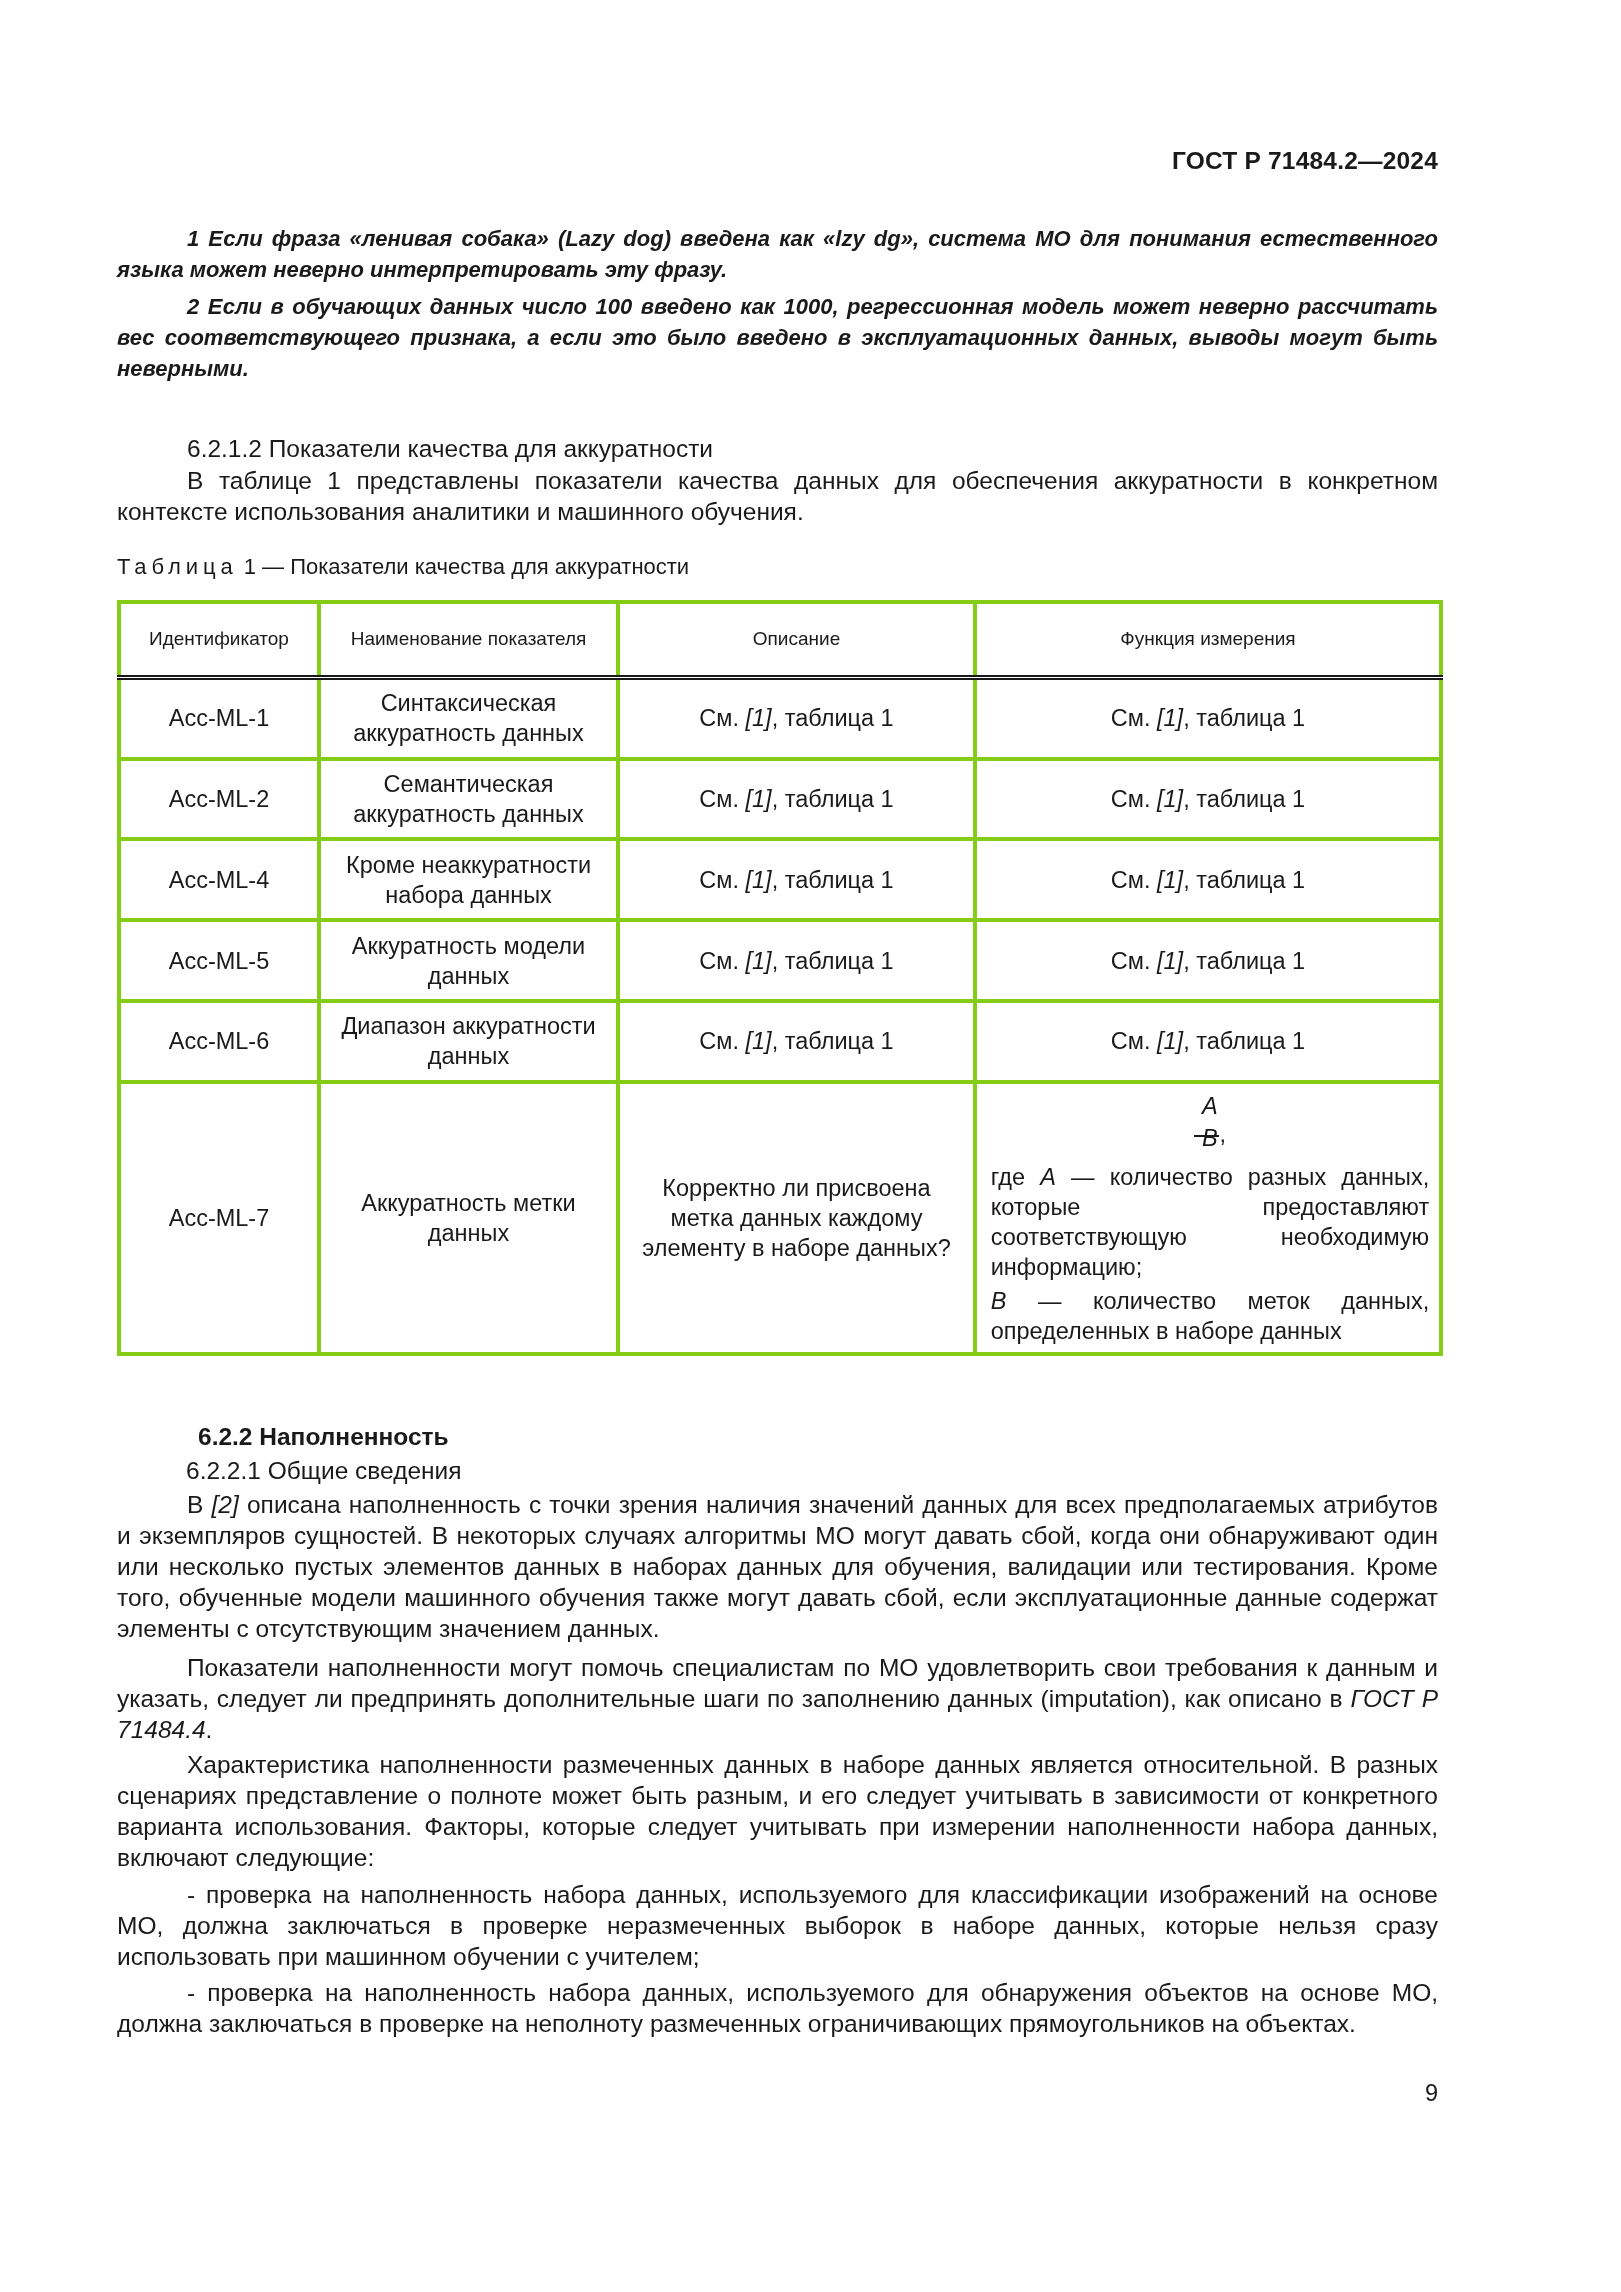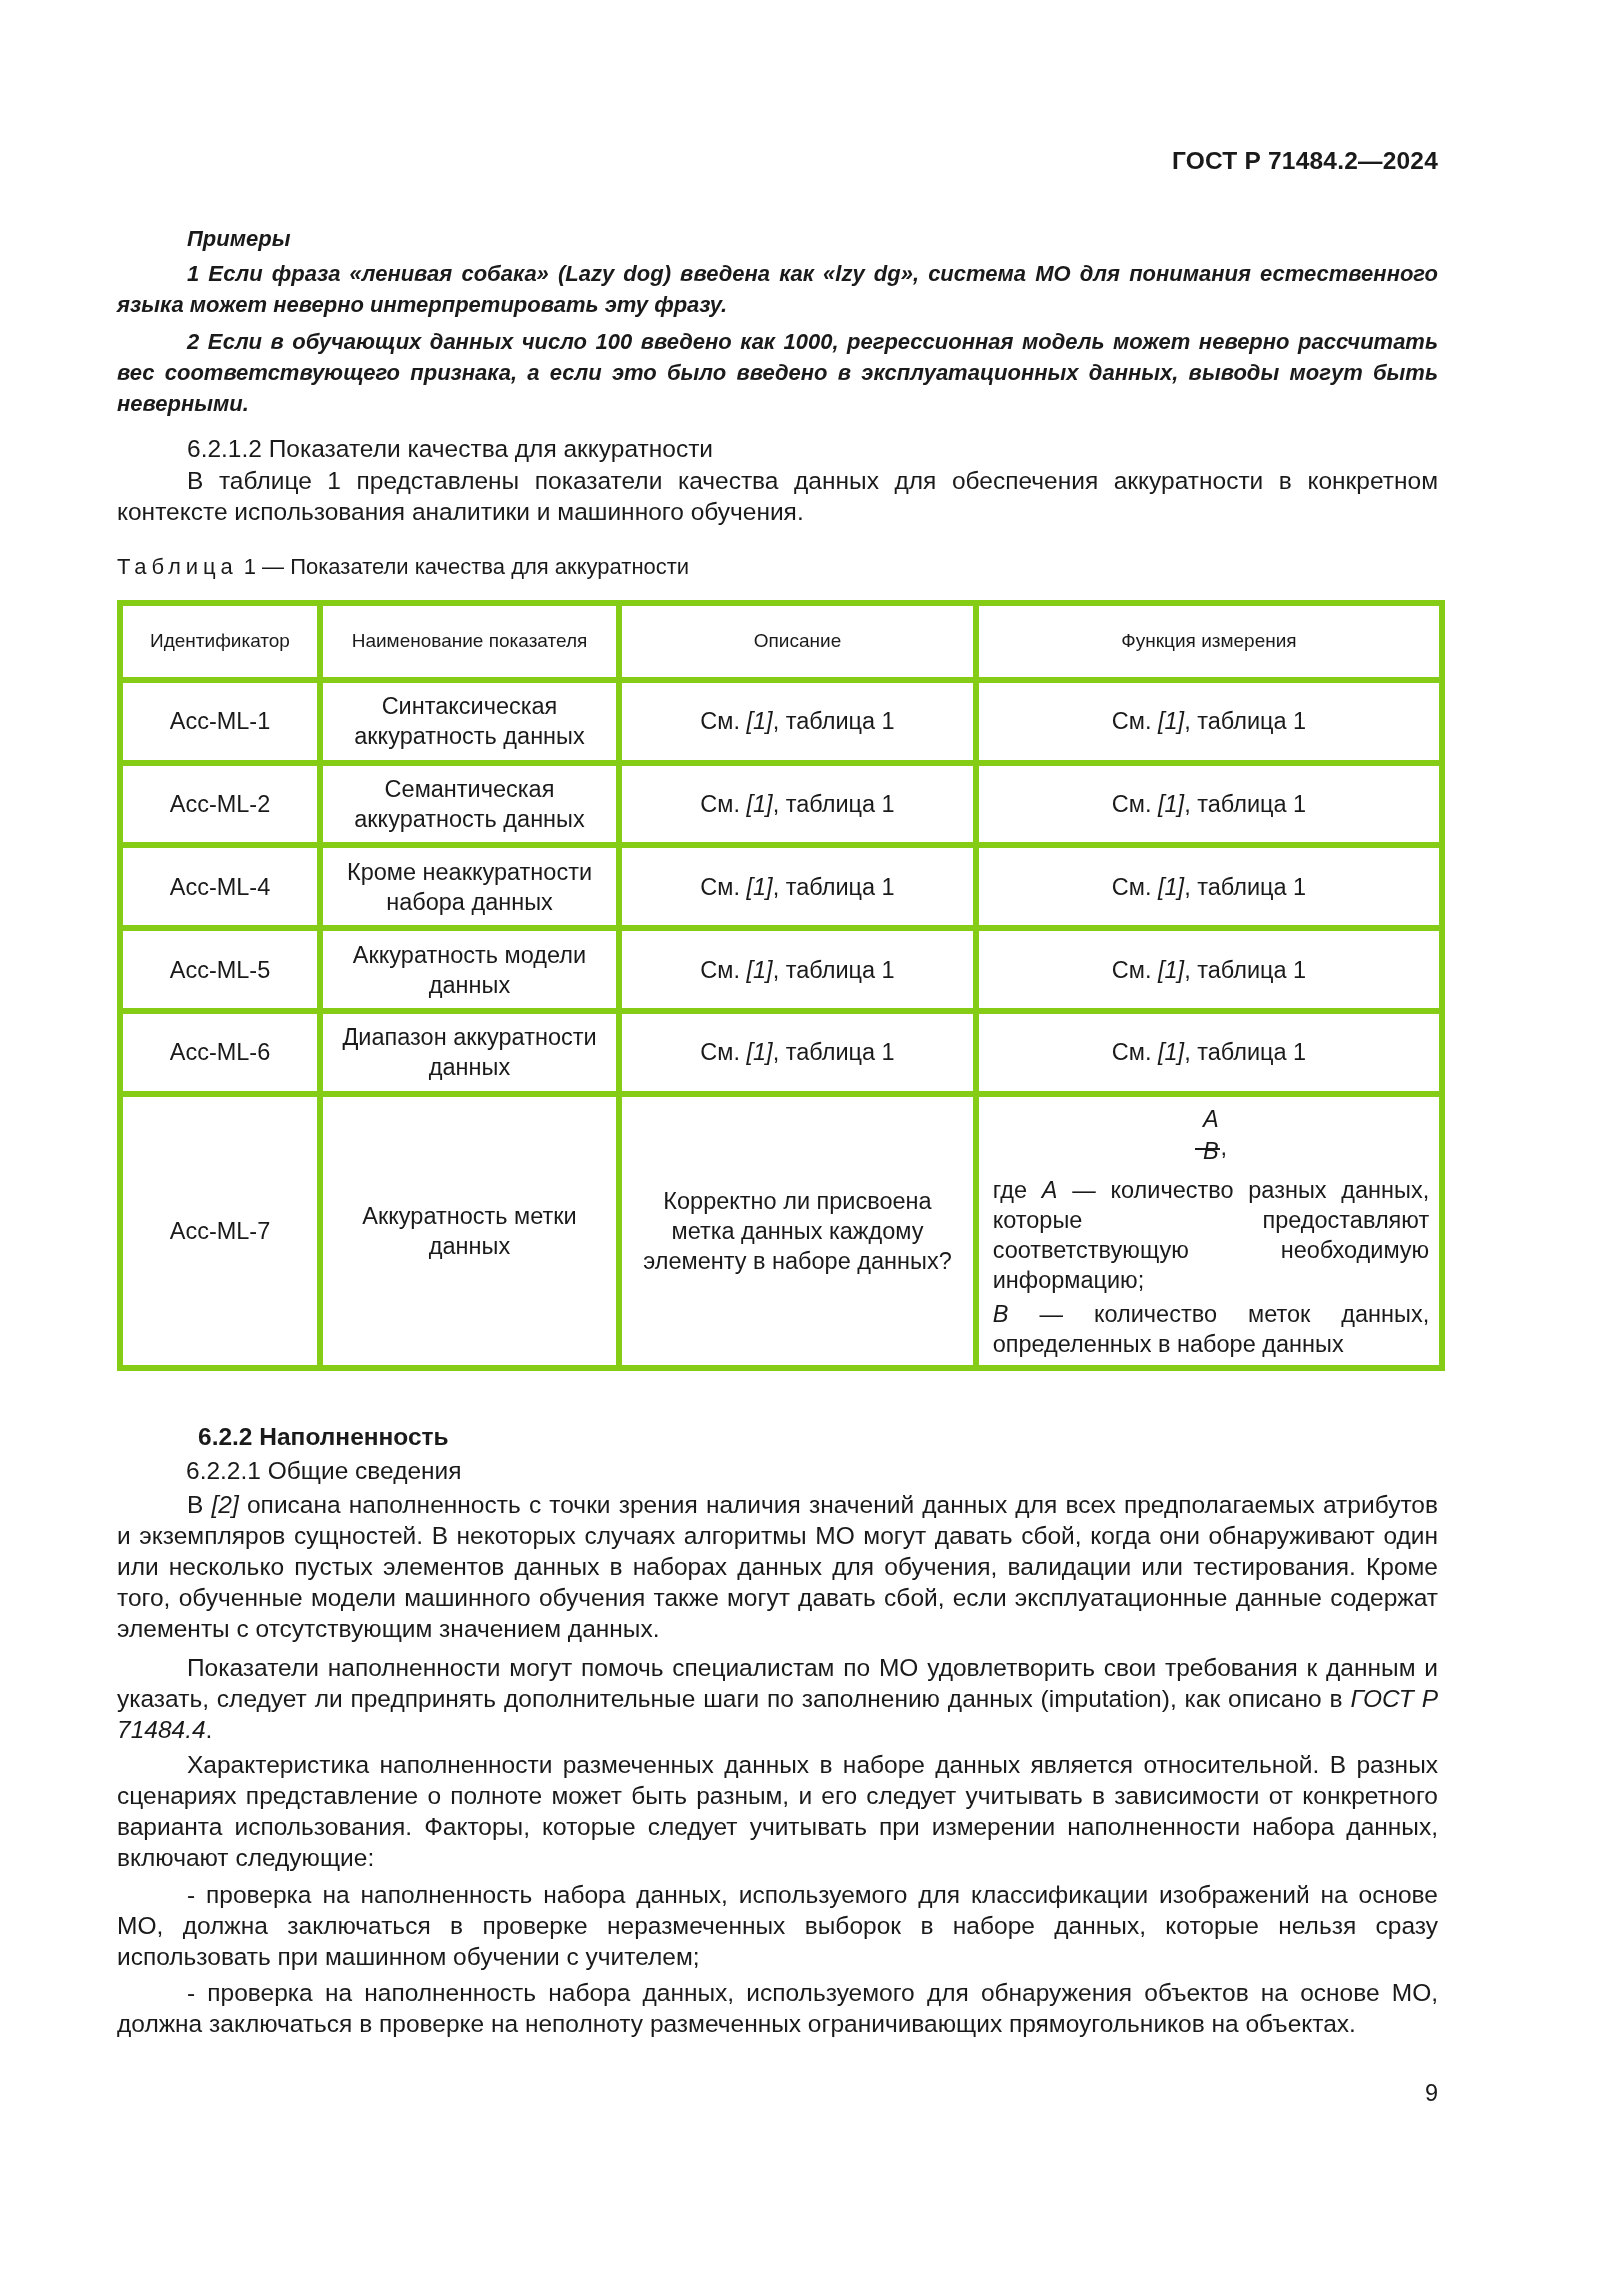--- a/index.html
+++ b/index.html
@@ -11,21 +11,21 @@
   .examples { left: 117px; top: 223px; width: 1321px; font-style: italic; font-weight: bold;
               font-size: 22px; line-height: 31px; }
   .examples p { margin: 0 0 5.9px 0; text-indent: 70px; text-align: justify; }
   .examples .title { text-indent: 70px; margin-bottom: 3.9px; }
   .body-text { font-size: 24.5px; line-height: 31px; }
   .para { left: 117px; width: 1321px; margin: 0; text-align: justify; text-indent: 70px; }
   .caption { left: 117px; top: 554px; font-size: 22px; }
   .caption .spaced { letter-spacing: 4.9px; }
   table.acc { position: absolute; left: 117px; top: 600px; width: 1321px;
               border-collapse: collapse; table-layout: fixed; font-size: 23.5px; }
-  table.acc td, table.acc th { border: 6px solid #84cc16; text-align: center; vertical-align: middle;
+  table.acc td, table.acc th { border: 4px solid #84cc16; text-align: center; vertical-align: middle;
                 padding: 3.9px 7.8px; line-height: 30px; font-weight: normal; }
   table.acc th { font-size: 19px; line-height: 24.5px; height: 63px; border-bottom: 5.9px double #1a1a1a; }
   table.acc tr.row td { height: 69px; }
   table.acc tr.row-last td { height: 245px; }
   table.acc tr.row-last td.func { text-align: justify; vertical-align: top; padding: 9.8px 9.8px 5.9px 13.7px; }
   .frac { display: block; text-align: center; margin: 0 auto 9.8px auto; font-style: italic; line-height: 27.4px; }
   .frac .num, .frac .den { display: block; }
   .frac .bar { display: inline-block; width: 25.5px; border-top: 2px solid #1a1a1a; vertical-align: middle; }
   .frac .line { display: block; height: 3.9px; }
   .func p { margin: 0; line-height: 30px; }
@@ -34,21 +34,20 @@
   .section { left: 198px; top: 1423px; font-weight: bold; font-size: 24.5px; }
   .subsection { left: 186px; top: 1457px; font-size: 24.5px; }
   .page-num { left: 1372px; top: 2080px; width: 66px; text-align: right; font-size: 23.5px; }
 </style>
 </head>
 <body>
 
 <div class="abs doc-header">ГОСТ Р 71484.2—2024</div>
 
 <div class="abs examples">
-  <p class="title">Примеры</p>
   <p>1 Если фраза «ленивая собака» (Lazy dog) введена как «lzy dg», система МО для понимания естественного языка может неверно интерпретировать эту фразу.</p>
   <p>2 Если в обучающих данных число 100 введено как 1000, регрессионная модель может неверно рассчитать вес соответствующего признака, а если это было введено в эксплуатационных данных, выводы могут быть неверными.</p>
 </div>
 
 <p class="abs para body-text" style="top:433px;">6.2.1.2 Показатели качества для аккуратности</p>
 <p class="abs para body-text" style="top:465px;">В таблице 1 представлены показатели качества данных для обеспечения аккуратности в конкретном контексте использования аналитики и машинного обучения.</p>
 
 <div class="abs caption">
   <span class="spaced">Таблица</span>
   <span>1</span><span> — Показатели качества для аккуратности</span>

